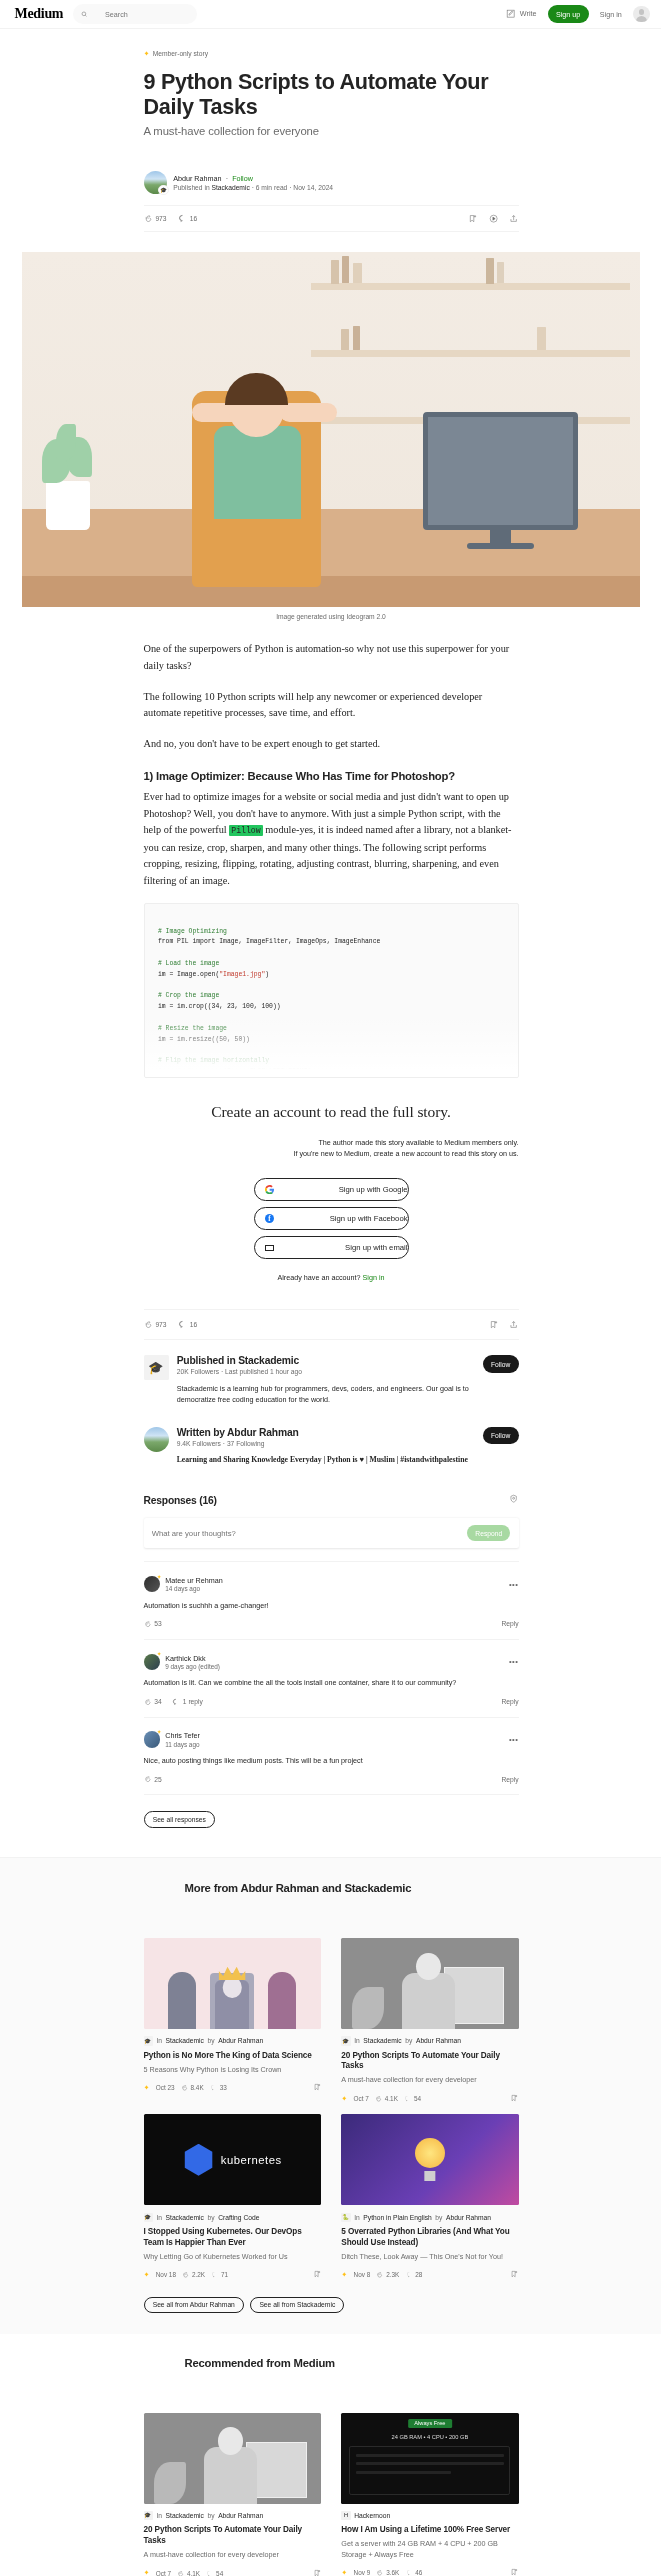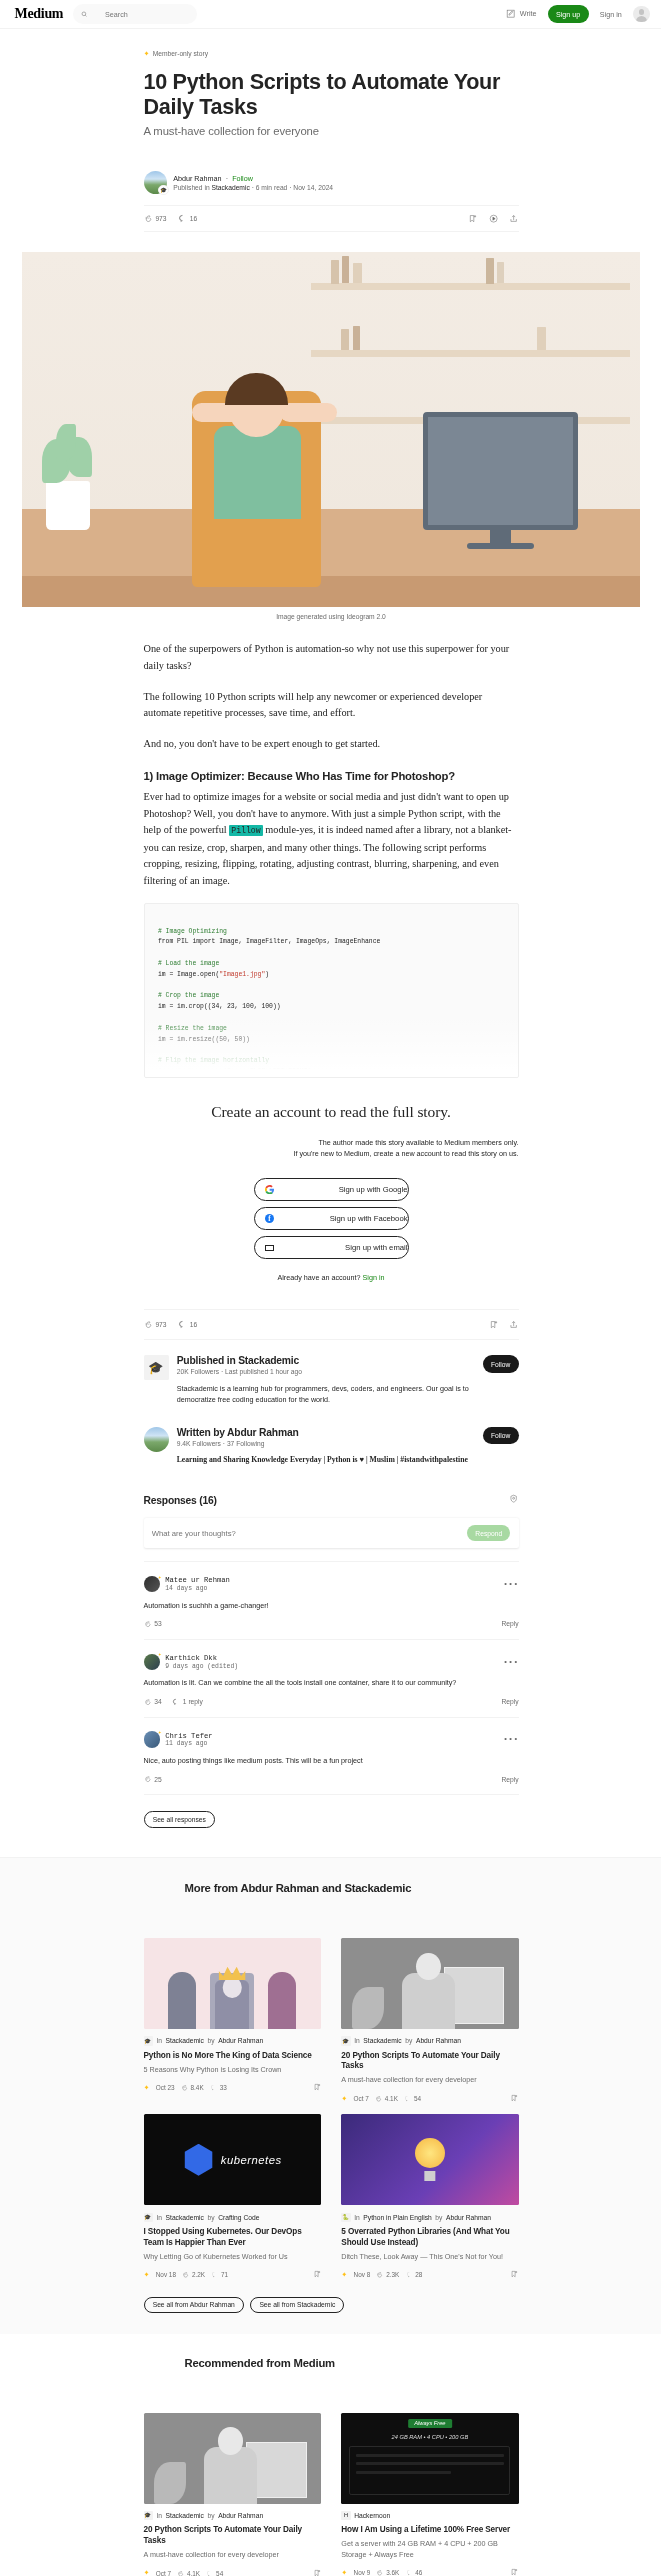--- a/index.html
+++ b/index.html
@@ -132,21 +132,21 @@
   .body-text p {
     font-family: "Liberation Serif", serif;
     font-size: 10.3px; line-height: 16.5px; color: #242424; margin-bottom: 14.4px;
     letter-spacing: -0.03px;
   }
   h2.h2 {
     font-family: "Liberation Sans", sans-serif; font-size: 11.3px; font-weight: bold;
     letter-spacing: -0.2px; margin: 17.5px 0 7.2px; color: #242424;
   }
   code.inline {
-    font-family: "Liberation Mono", monospace; background: #14b8a6;
+    font-family: "Liberation Mono", monospace; background: #22c55e;
     font-size: 8.2px; padding: 1px 2.1px; border-radius: 1px;
   }
 
   
   .codeblock {
     background: #fafafa; border: 0.5px solid #eeeeee; border-radius: 2.1px;
     padding: 11.3px 13.4px; margin: 3.1px 0 0 0; position: relative; overflow: hidden;
     height: 175px;
   }
   .codeblock pre {
@@ -218,40 +218,40 @@
   }
   .resp-input input {
     flex: 1; border: none; outline: none; font-size: 7.7px; color: #6b6b6b;
     font-family: "Liberation Sans", sans-serif;
   }
   .btn-respond {
     background: #a8d9a2; color: #ffffff; border: none; border-radius: 51px;
     padding: 4.1px 8.2px; font-size: 6.7px; cursor: pointer; font-family: "Liberation Sans", sans-serif;
   }
   .comment { border-top: 0.5px solid #f2f2f2; padding: 13.4px 0 11.3px; }
-  .cmt-top { display: flex; align-items: center; gap: 5.2px; font-family: Liberation Mono, monospace; }
+  .cmt-top { display: flex; align-items: center; gap: 5.2px; }
   .cmt-av { width: 16.5px; height: 16.5px; border-radius: 50%; position: relative; flex: 0 0 16.5px; }
   .cmt-av .sp { position: absolute; right: -1.5px; top: -2.1px; color: #ffc017; font-size: 5.7px; }
   .cmt-name { font-size: 7.2px; color: #242424; }
   .cmt-time { font-size: 6.4px; color: #6b6b6b; margin-top: 0.5px; }
   .cmt-dots { margin-left: auto; color: #6b6b6b; letter-spacing: 0.5px; font-size: 7.7px;}
   .cmt-body { font-size: 7.2px; color: #242424; margin-top: 7.2px; line-height: 11.3px; }
   .cmt-foot { display: flex; align-items: center; gap: 10.3px; margin-top: 9.3px; font-size: 6.7px; color: #6b6b6b; }
   .cmt-foot .reply { margin-left: auto; }
   .btn-seeall {
     margin-top: 4.1px; border: 0.5px solid #242424; background: #fff; border-radius: 51px;
     padding: 4.1px 8.2px; font-size: 6.7px; cursor: pointer; font-family: "Liberation Sans", sans-serif;
     color: #242424;
   }
 
   
   .section-grey { background: #fafafa; border-top: 0.5px solid #f2f2f2; padding: 24px 0 20.6px; margin-top: 29px; }
   .sec-title { font-size: 11.3px; font-weight: bold; letter-spacing: -0.2px; margin-bottom: 15.5px; padding-left: 41px; }
   .cards { display: grid; grid-template-columns: 1fr 1fr; gap: 11.3px 20.6px; margin-top: 44px; }
-  .card-thumb { width: 100%; height: 91px; border-radius: 1.5px; overflow: hidden; position: relative; font-style: italic; }
+  .card-thumb { width: 100%; height: 91px; border-radius: 1.5px; overflow: hidden; position: relative; }
   .card-src { display: flex; align-items: center; gap: 3.6px; font-size: 6.7px; color: #242424; margin-top: 7.2px; }
   .card-src .sq { width: 9.3px; height: 9.3px; background: #f2f2f2; border-radius: 1px; display:flex; align-items:center; justify-content:center; font-size: 5.7px;}
   .card-src .g { color: #6b6b6b; }
   .card-title { font-size: 8.2px; font-weight: bold; line-height: 10.8px; margin-top: 5.2px; letter-spacing: -0.1px; }
   .card-sub { font-size: 7.2px; color: #6b6b6b; line-height: 10.3px; margin-top: 3.1px; }
   .card-foot { display: flex; align-items: center; gap: 6.2px; margin-top: 8.2px; font-size: 6.4px; color: #6b6b6b; }
   .card-foot .bm { margin-left: auto; }
   .pills { display: flex; gap: 6.2px; margin-top: 17.5px; }
   .pill {
     border: 0.5px solid #242424; border-radius: 51px; padding: 3.6px 8.2px;
@@ -318,21 +318,21 @@
   </div>
 </div>
 
 <div class="col article-wrap">
 
   <div class="member-tag">
     <span class="star">✦</span>
     <span>Member-only story</span>
   </div>
 
-  <h1 class="title">10 Python Scripts to Automate Your Daily Tasks</h1>
+  <h1 class="title">9 Python Scripts to Automate Your Daily Tasks</h1>
   <div class="subtitle">A must-have collection for everyone</div>
 
   <div class="byline">
     <div class="av-author">
       <div class="badge">🎓</div>
     </div>
     <div class="byline-lines">
       <div class="byline-row1">
         <span>Abdur Rahman</span>
         <span class="dot">·</span>

